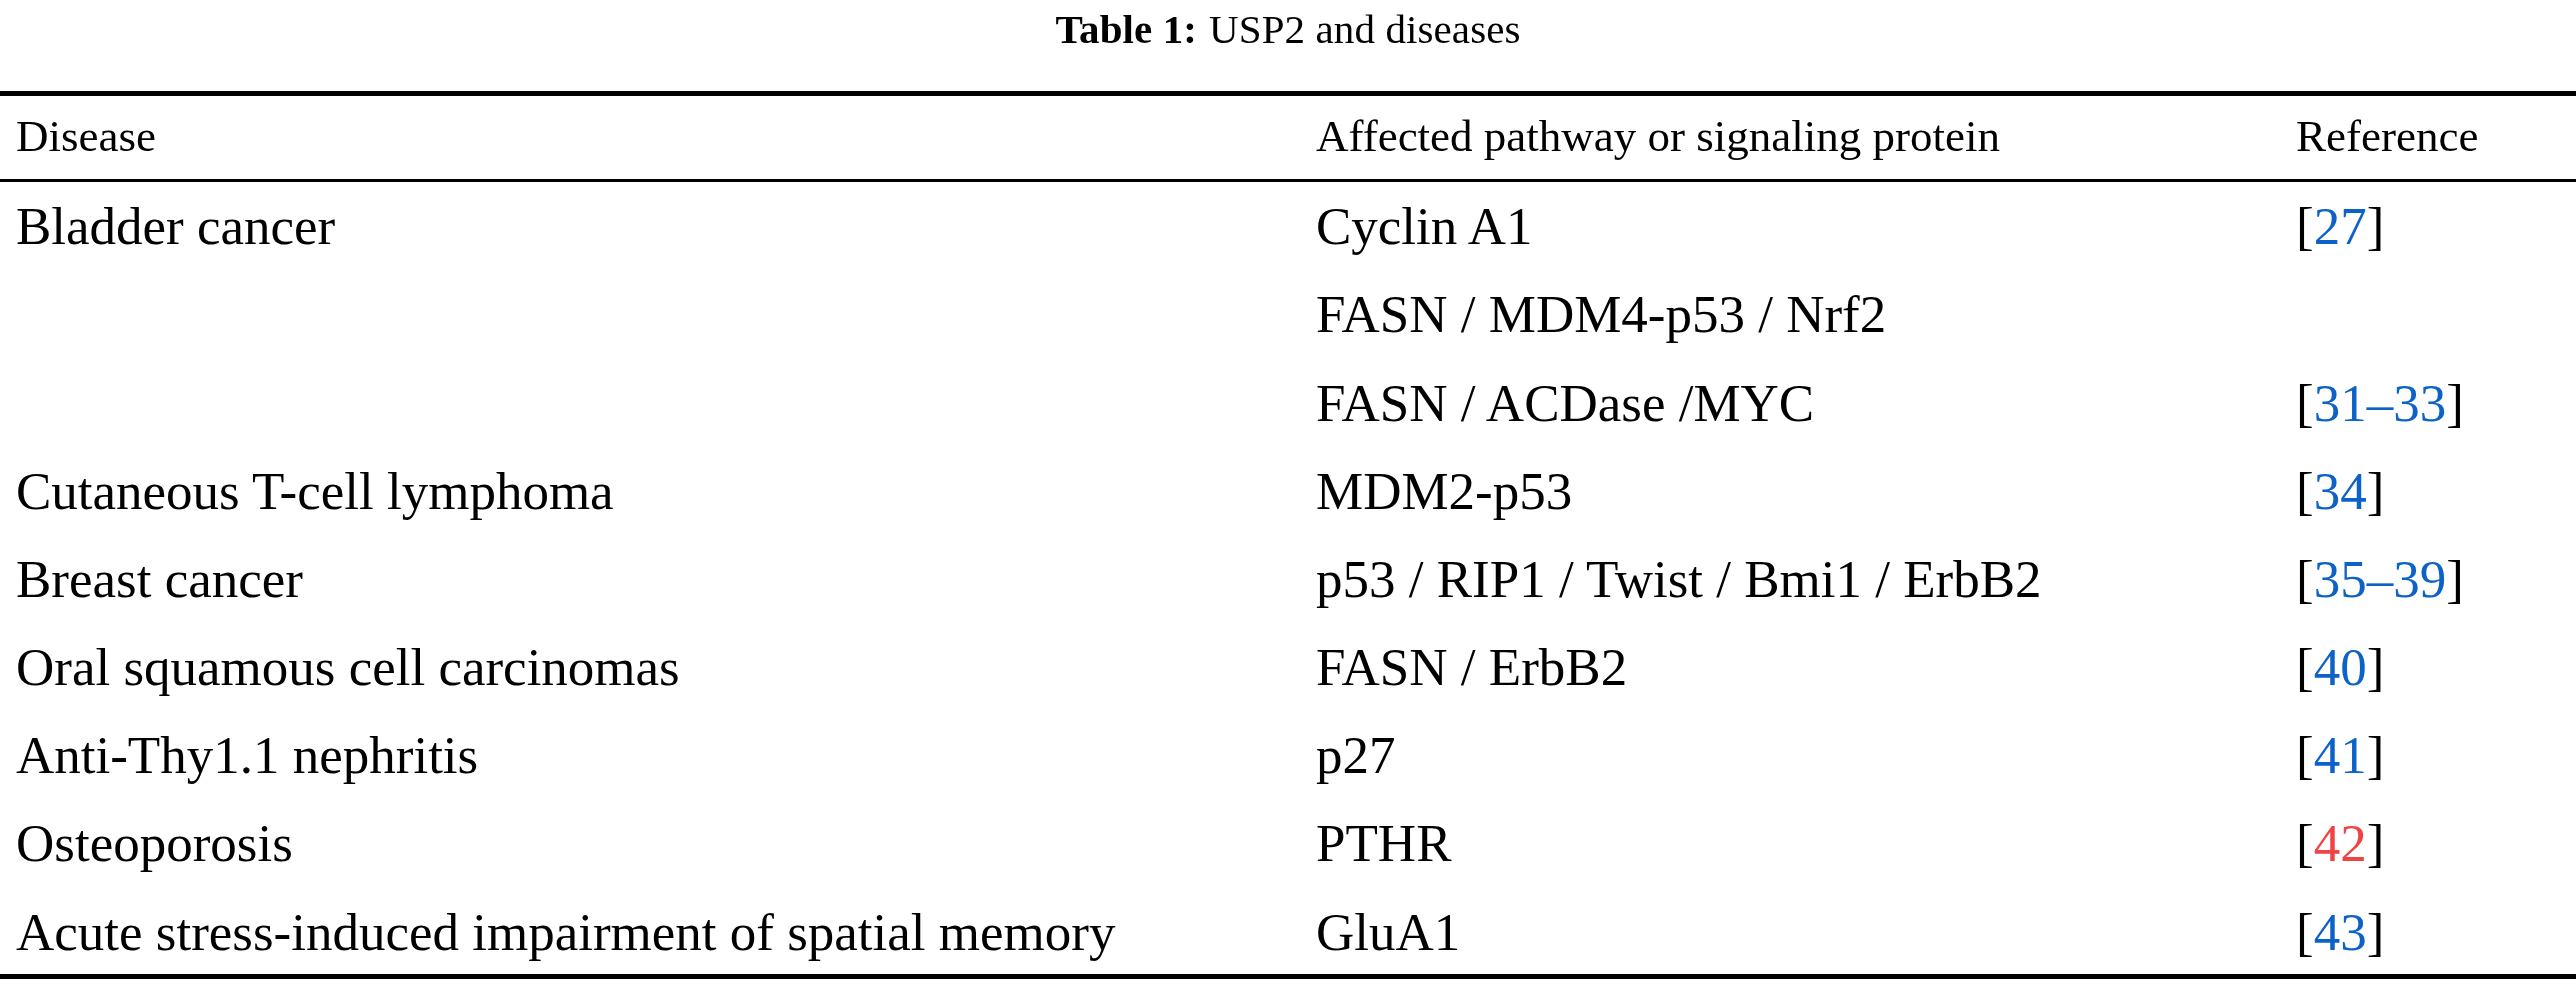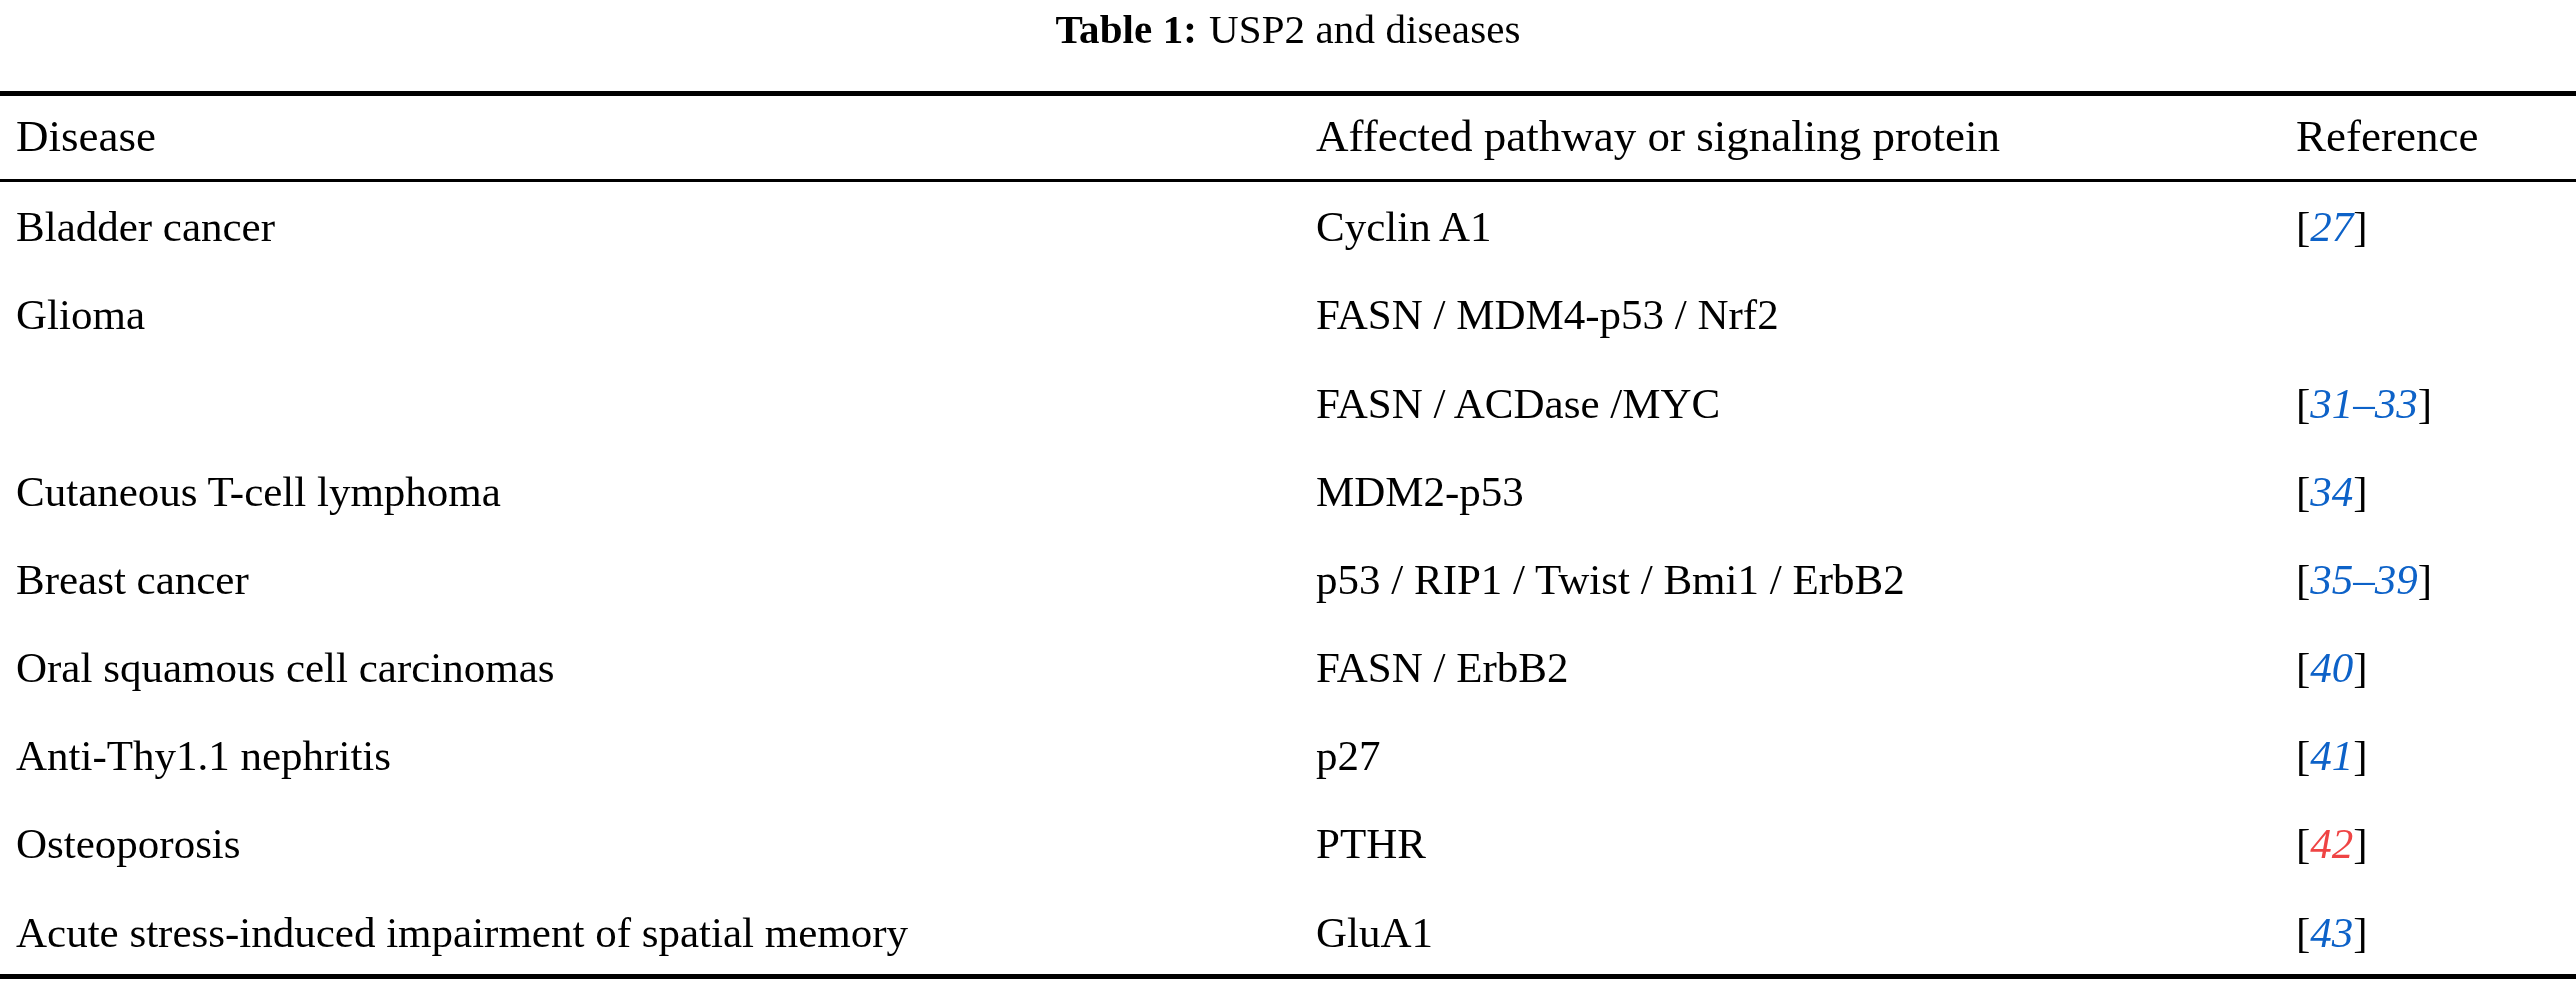--- a/index.html
+++ b/index.html
@@ -70,36 +70,36 @@
     left: 0;
     width: 2576px;
     height: 89px;
   }
 
   .cell {
     position: absolute;
     top: 0;
     height: 89px;
     line-height: 89px;
-    font-size: 43px;
+    font-size: 53px;
     white-space: nowrap;
     overflow: visible;
   }
 
   .col-disease   { left: 16px;   width: 1290px; }
   .col-pathway   { left: 1316px; width: 967px; }
   .col-reference { left: 2296px; width: 276px;  }
 
   .header-row .cell {
     font-size: 45px;
   }
 
   
   .ref-bracket { color: #000000; }
-  .ref-number  { color: #0d62c8; font-style: italic; }
+  .ref-number  { color: #0d62c8; }
 </style>
 </head>
 <body>
 
 <div class="table-figure">
 
   <div class="caption">
     <span class="caption-label">Table 1:</span><span class="caption-gap"></span><span class="caption-text">USP2 and diseases</span>
   </div>
 
@@ -113,21 +113,20 @@
     <div class="cell col-reference">Reference</div>
   </div>
 
   <div class="grid" id="table-body">
       <div class="row" style="top: 182px;">
         <div class="cell col-disease">Bladder cancer</div>
         <div class="cell col-pathway">Cyclin A1</div>
         <div class="cell col-reference"><span class="ref-bracket">[</span><a class="ref-number" href="#" style="text-decoration: none; color: rgb(13, 98, 200);">27</a><span class="ref-bracket">]</span></div>
       </div>
       <div class="row" style="top: 270px;">
-        <div class="cell col-disease">Glioma</div>
         <div class="cell col-pathway">FASN / MDM4-p53 / Nrf2</div>
       </div>
       <div class="row" style="top: 359px;">
         <div class="cell col-pathway">FASN / ACDase /MYC</div>
         <div class="cell col-reference"><span class="ref-bracket">[</span><a class="ref-number" href="#" style="text-decoration: none; color: rgb(13, 98, 200);">31–33</a><span class="ref-bracket">]</span></div>
       </div>
       <div class="row" style="top: 447px;">
         <div class="cell col-disease">Cutaneous T-cell lymphoma</div>
         <div class="cell col-pathway">MDM2-p53</div>
         <div class="cell col-reference"><span class="ref-bracket">[</span><a class="ref-number" href="#" style="text-decoration: none; color: rgb(13, 98, 200);">34</a><span class="ref-bracket">]</span></div>

